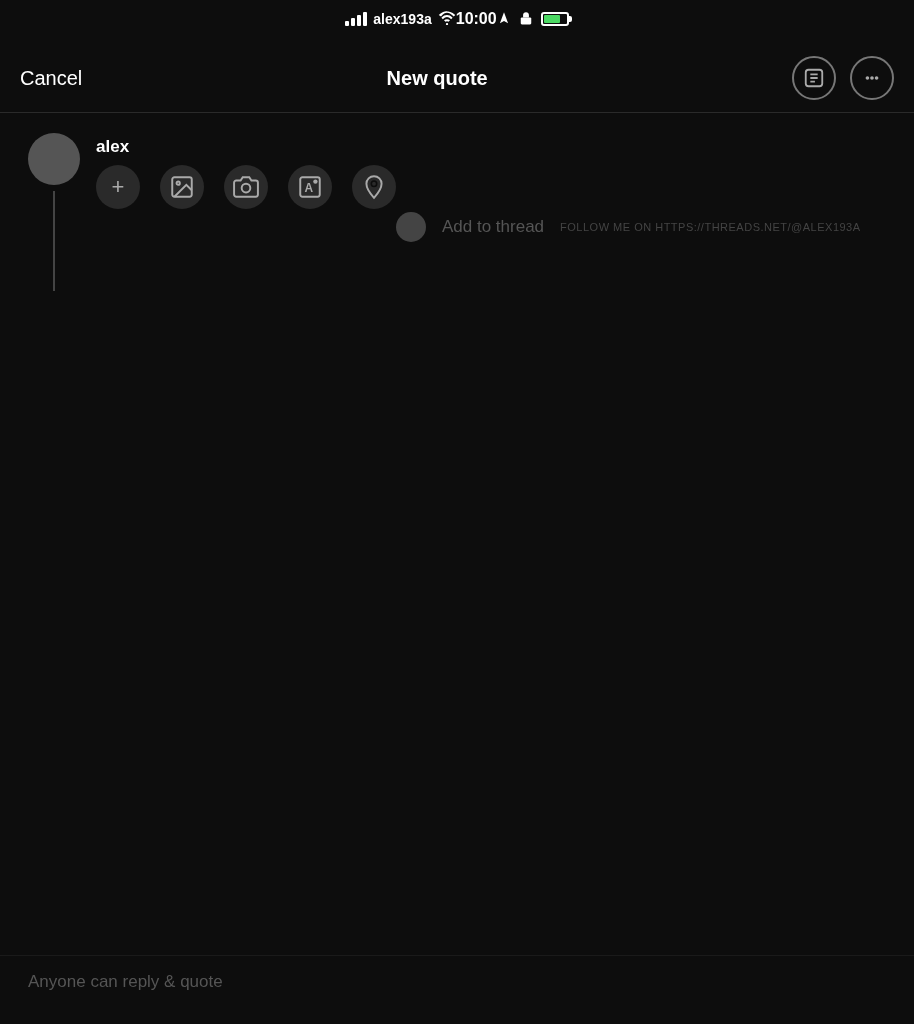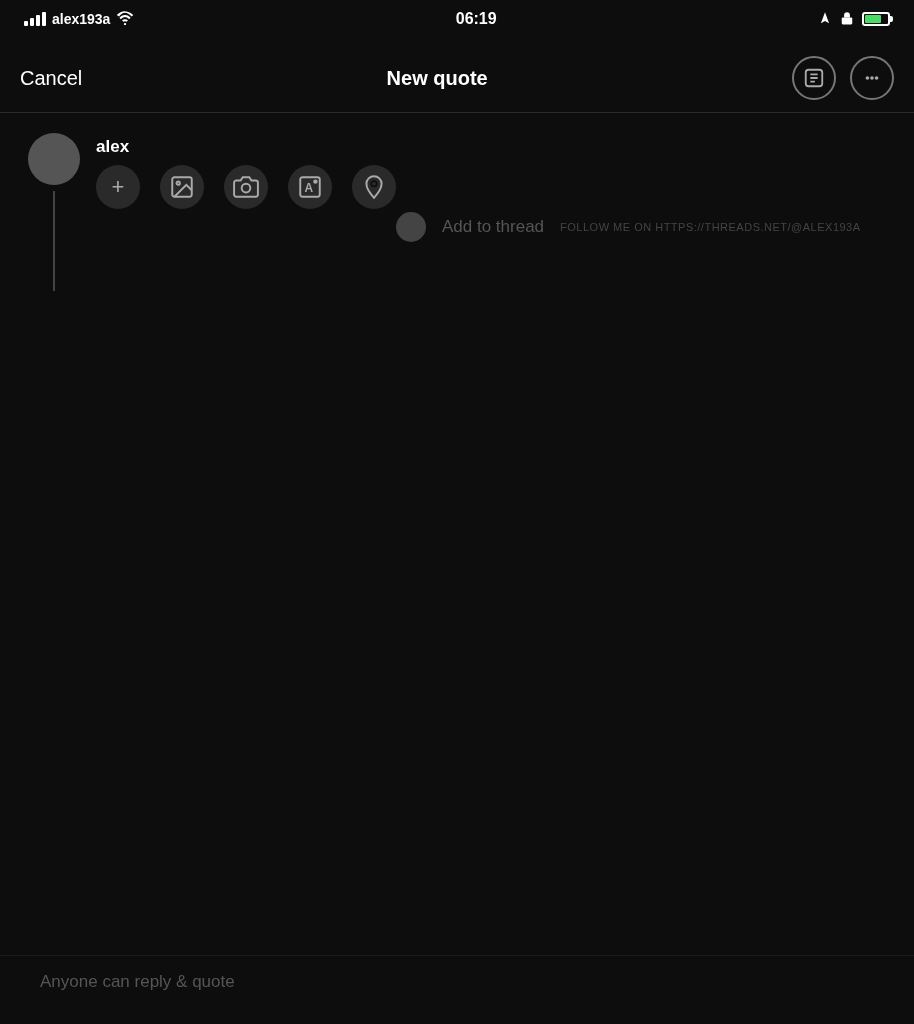--- a/index.html
+++ b/index.html
@@ -12,21 +12,21 @@
       width: 914px;
       min-height: 1024px;
       position: relative;
       overflow: hidden;
     }
 
     
     .status-bar {
       display: flex;
       align-items: center;
-      justify-content: space-between;
+      justify-content: center;
       padding: 0 24px 6px;
       height: 44px;
     }
 
     .status-left {
       display: flex;
       align-items: center;
       gap: 6px;
     }
 
@@ -286,21 +286,21 @@
 
     
     .bottom-bar {
       position: absolute;
       bottom: 0;
       left: 0;
       right: 0;
       display: flex;
       align-items: center;
       justify-content: space-between;
-      padding: 16px 40px 32px;
+      padding: 16px 28px 32px;
       background: #0d0d0d;
       border-top: 1px solid #1a1a1a;
     }
 
     .reply-label {
       font-size: 17px;
       color: #555555;
     }
 
     .bottom-right {
@@ -349,21 +349,21 @@
     <span class="carrier-name">alex193a</span>
     <span class="wifi-icon">
       <svg width="18" height="14" viewBox="0 0 24 18" fill="white">
         <path d="M1 5C5.5 0.5 10.5 -0.5 12 0c1.5 0.5 6.5 0.5 11 5l-2 2C17 3 14.5 2 12 2s-5 1-8 5L1 5z"></path>
         <path d="M4.5 8.5C7 6 9.5 5 12 5s5 1 7.5 3.5l-2 2C15.5 8.5 13.5 7.5 12 7.5s-3.5 1-5.5 3L4.5 8.5z"></path>
         <path d="M8 12c1-1 2.5-1.5 4-1.5s3 .5 4 1.5l-2 2c-.5-.5-1.3-.8-2-.8s-1.5.3-2 .8L8 12z"></path>
         <circle cx="12" cy="17" r="1.5"></circle>
       </svg>
     </span>
   </div>
-  <div class="status-center">06:19</div>
+  <div class="status-center">10:00</div>
   <div class="status-right">
     <span class="location-icon-status">
       <svg width="14" height="14" viewBox="0 0 24 24" fill="white">
         <path d="M12 2L19 21l-7-4-7 4L12 2z"></path>
       </svg>
     </span>
     <span class="lock-icon-status">
       <svg width="14" height="14" viewBox="0 0 24 24" fill="white">
         <rect x="3" y="11" width="18" height="12" rx="2" ry="2"></rect>
         <path d="M7 11V7a5 5 0 0 1 10 0v4"></path>

